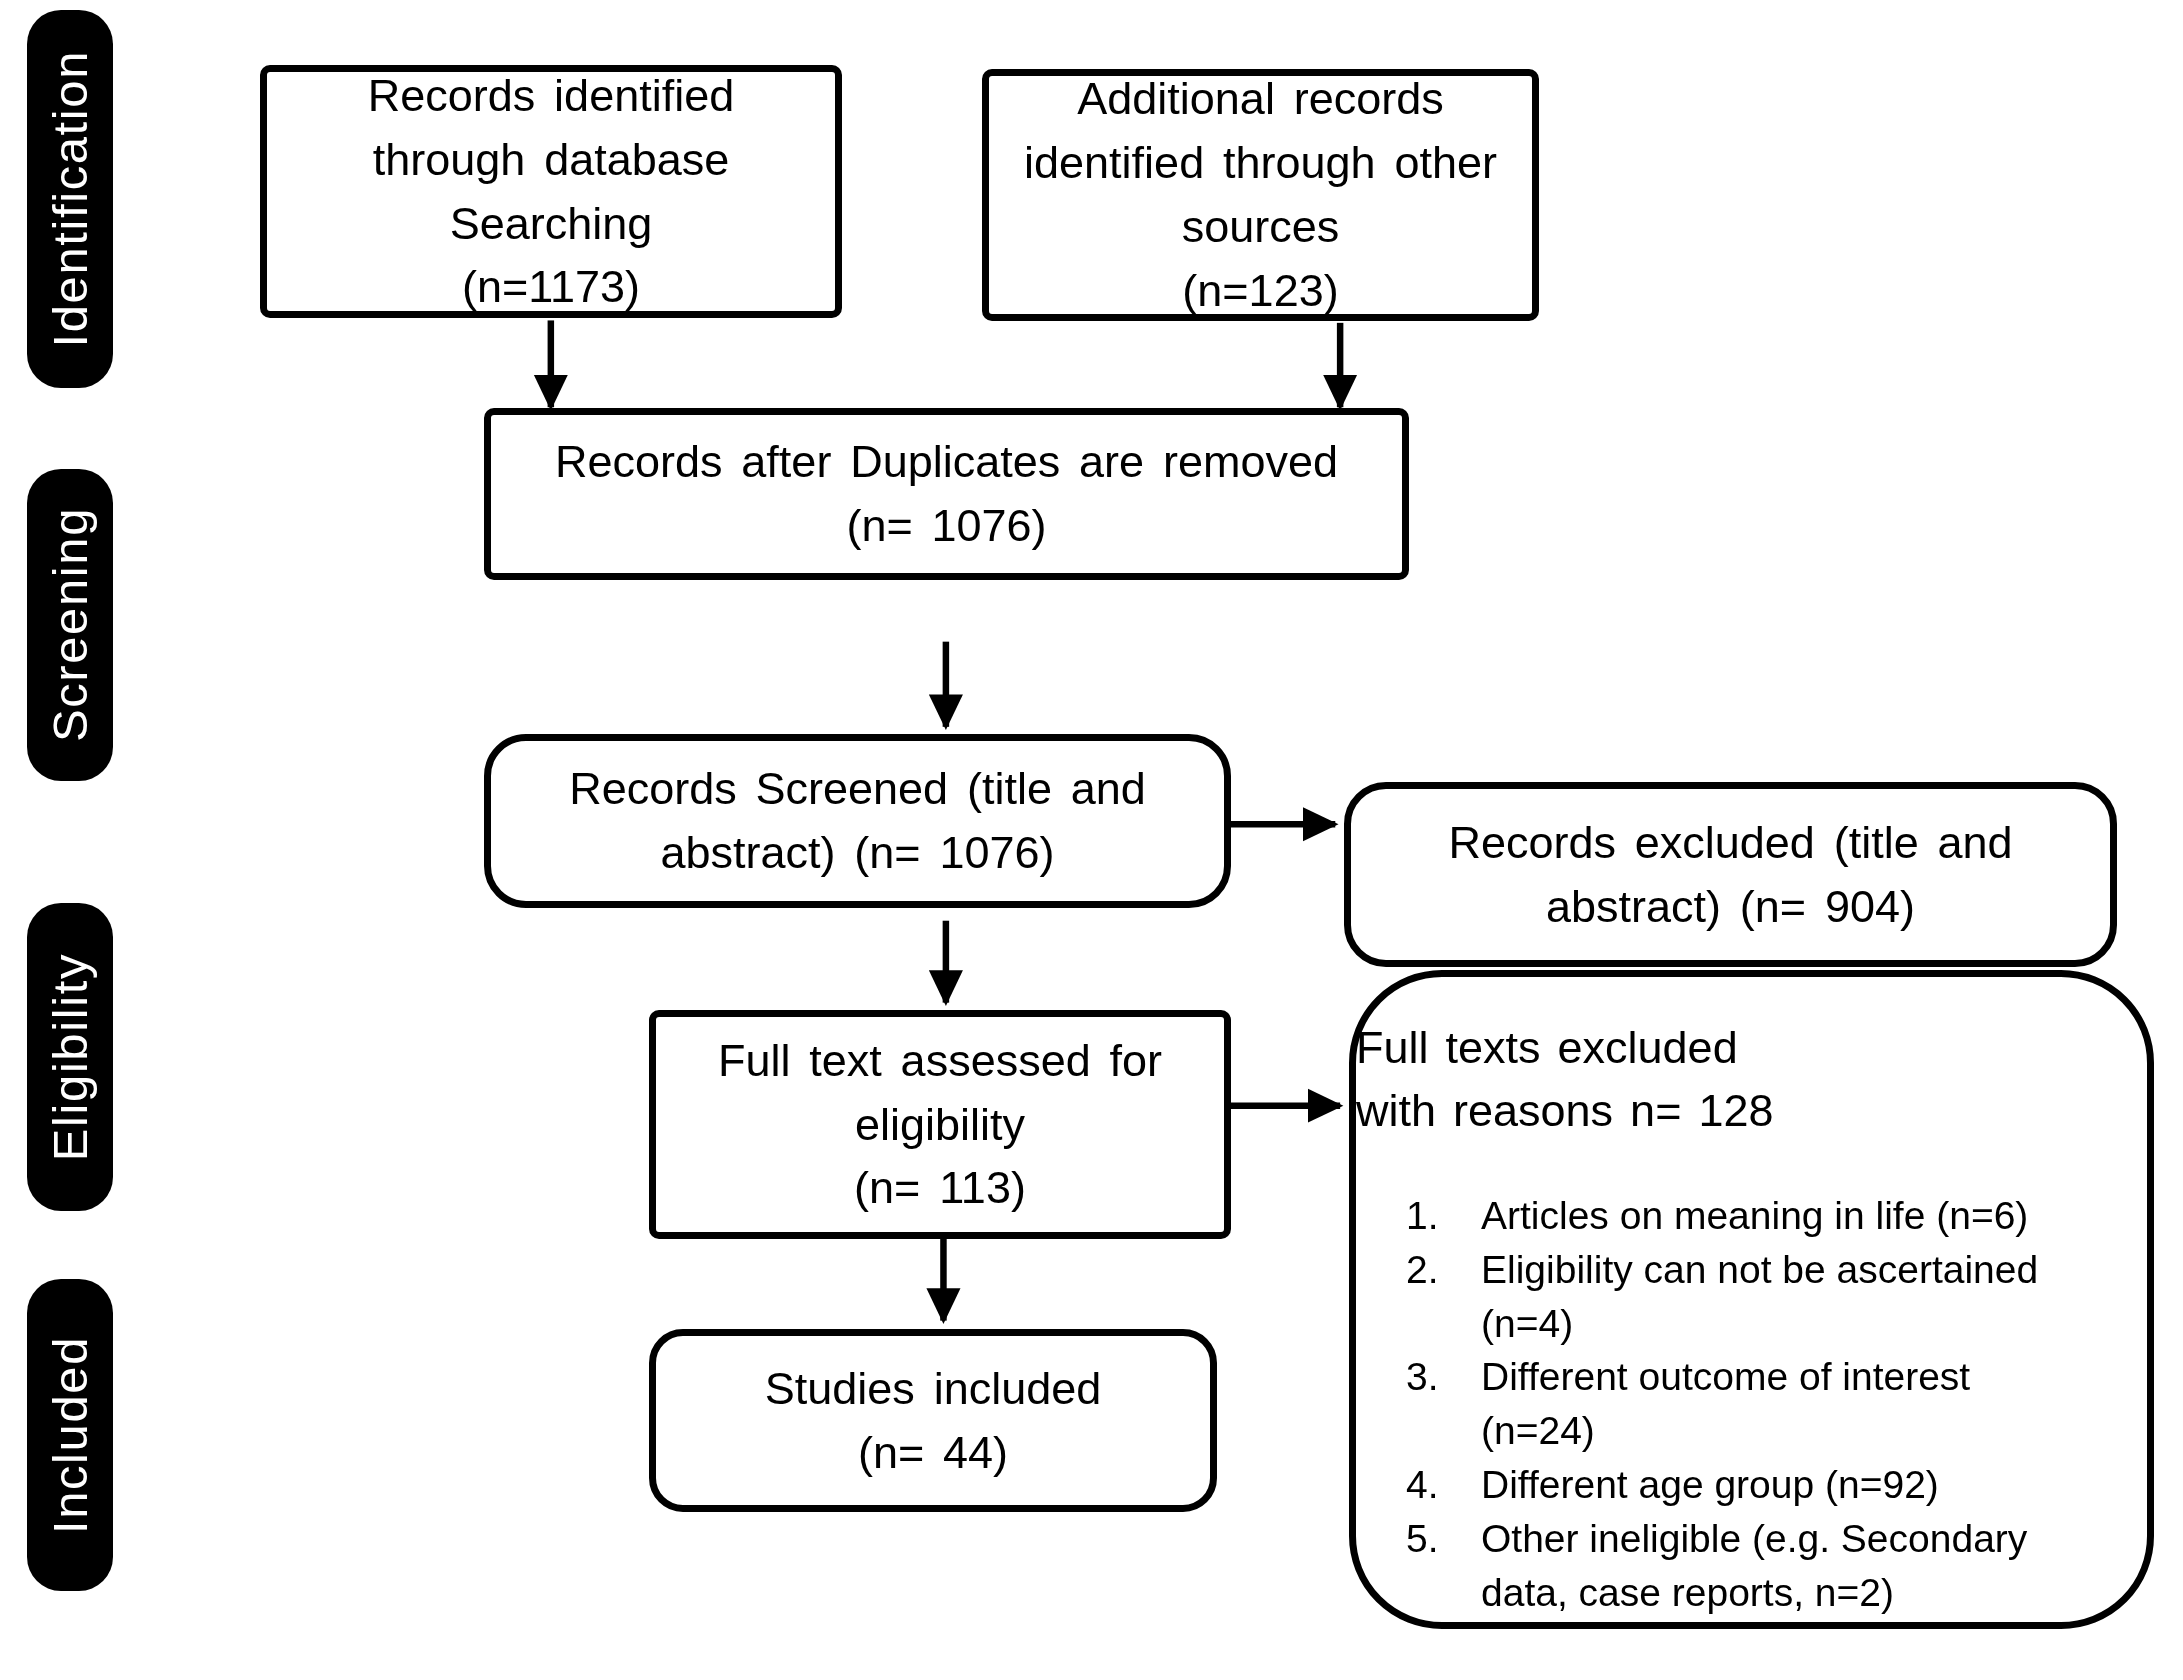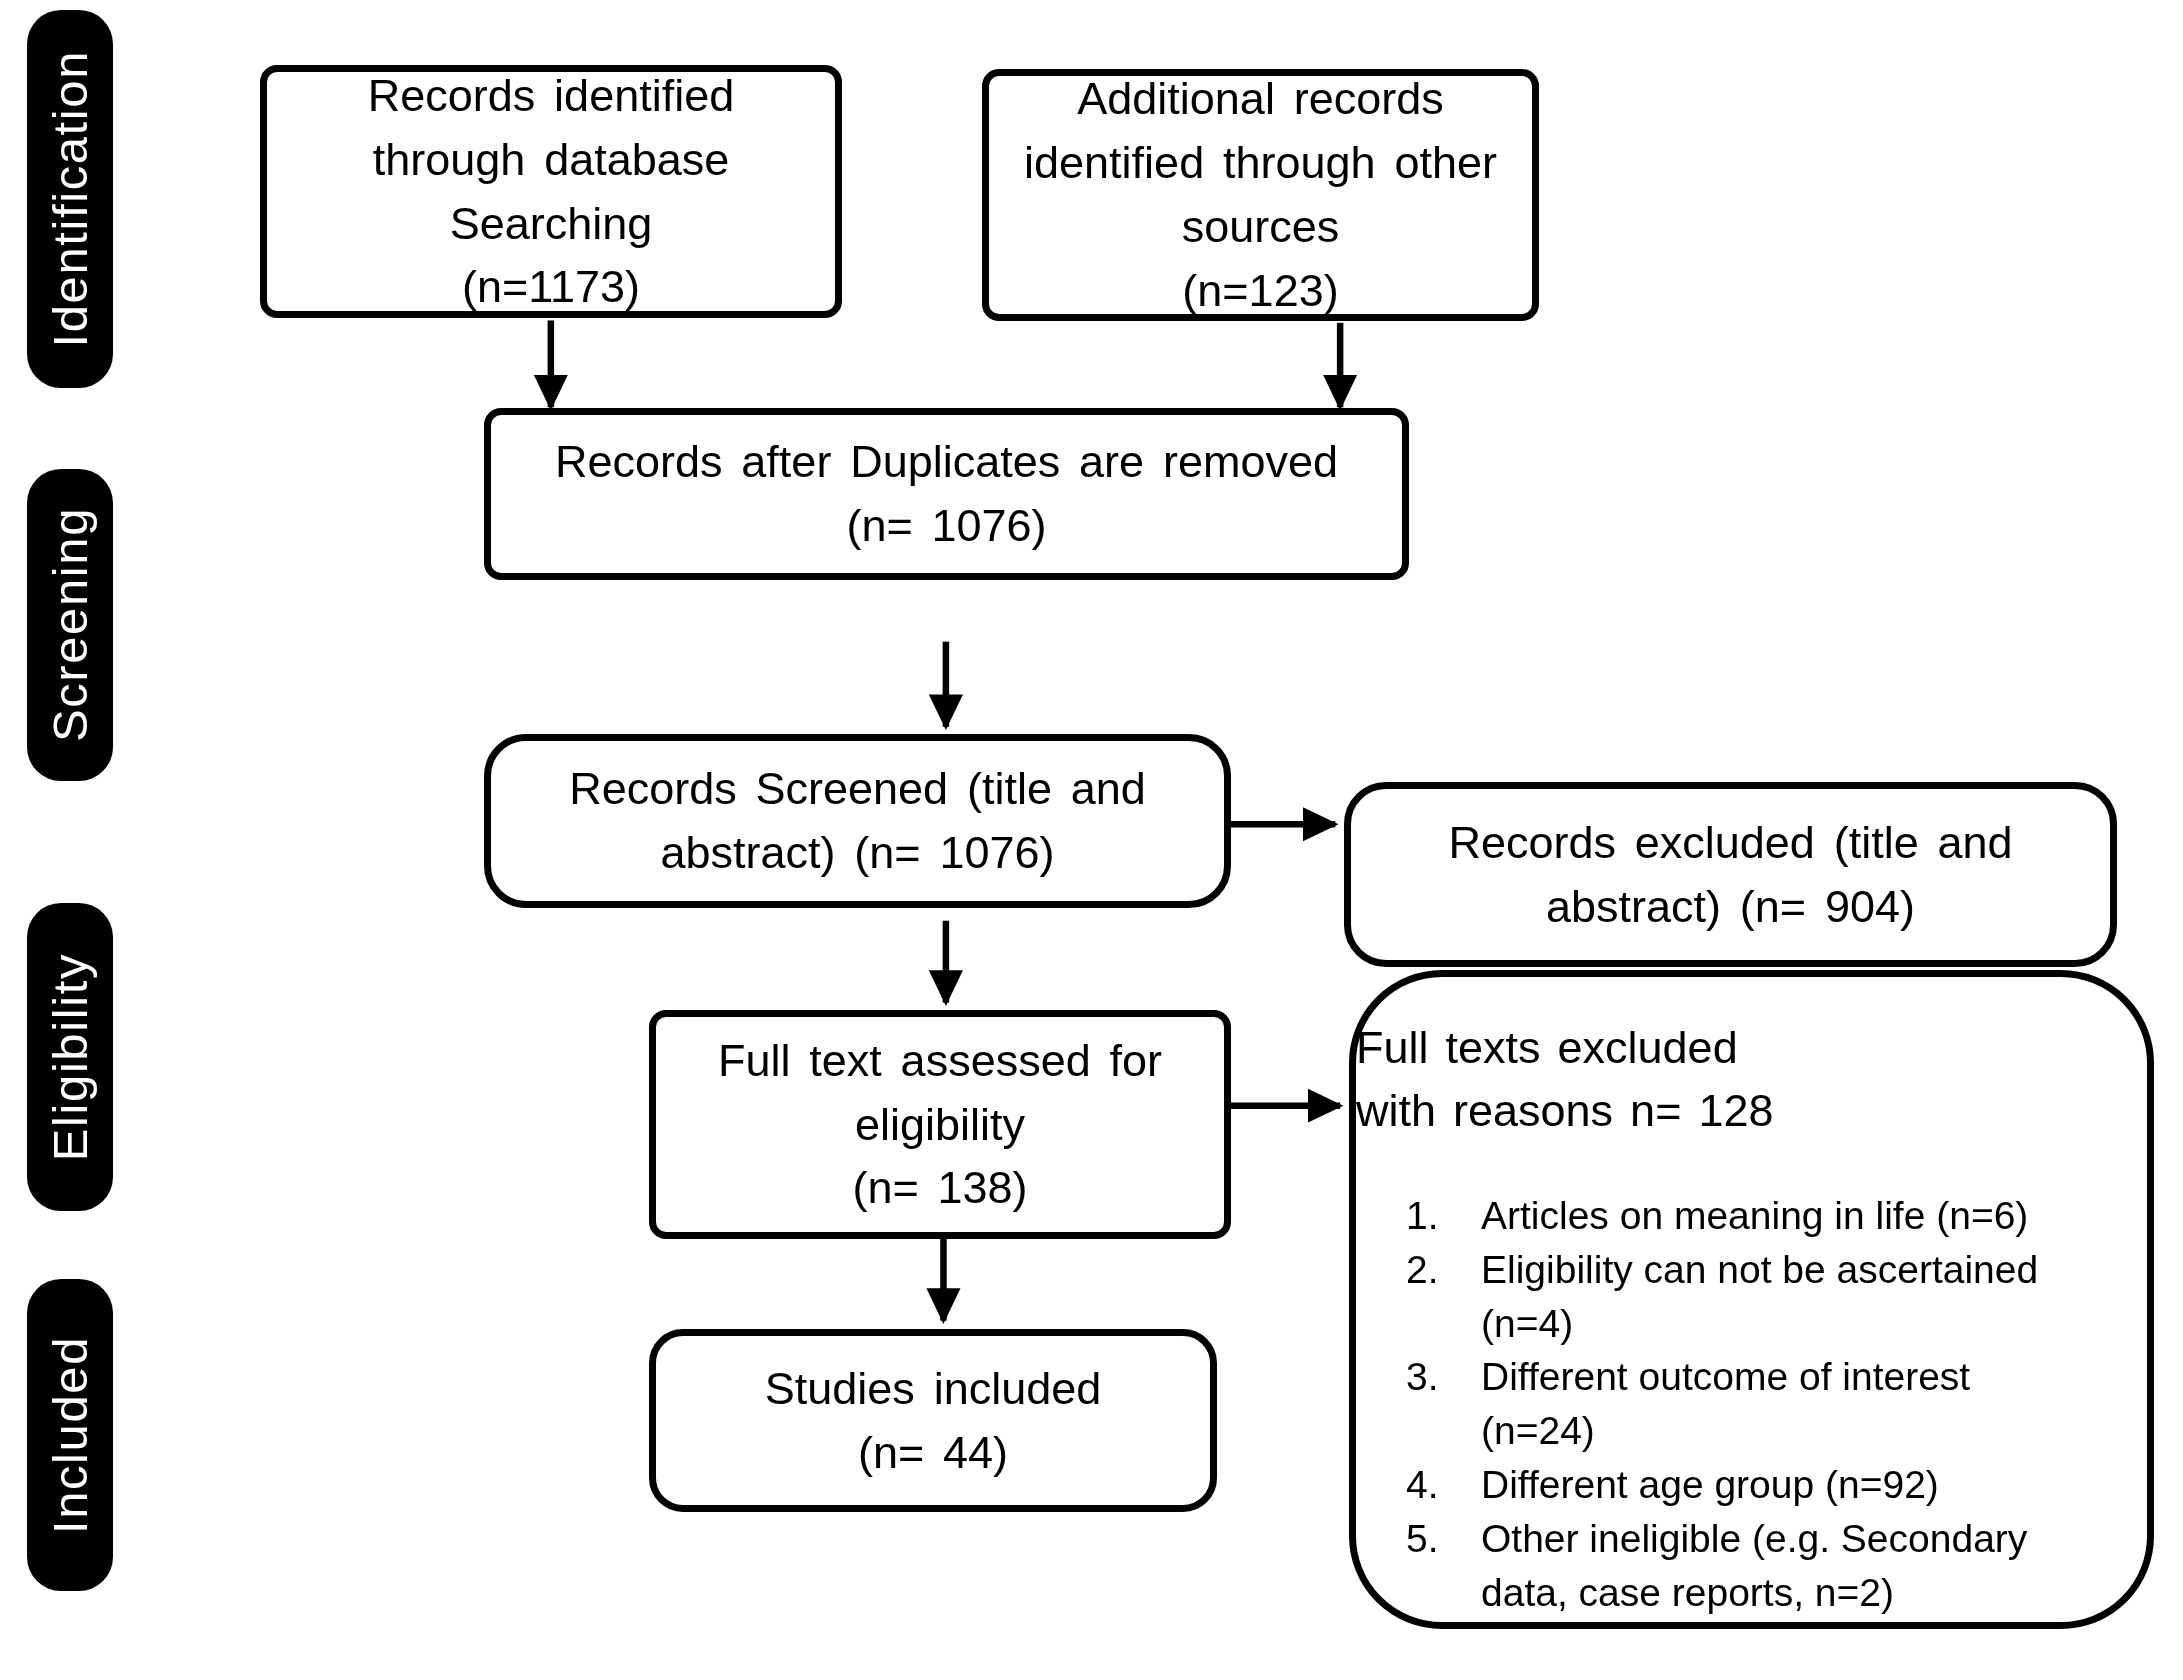--- a/index.html
+++ b/index.html
@@ -30,21 +30,21 @@
     font-size: 49px;
     letter-spacing: 1.6px;
     white-space: nowrap;
   }
 
   
   .box {
     position: absolute;
     background: #ffffff;
     border: 7.3px solid #000000;
-    border-radius: 17px;
+    border-radius: 10px;
     display: flex;
     align-items: center;
     justify-content: center;
     text-align: center;
   }
   .box .box-text {
     white-space: pre-line;
     font-size: 45px;
     line-height: 1.42;
     color: #000000;
@@ -135,21 +135,21 @@
   </div>
 
   <div class="box" style="left:1344px; top:738px; width:773px; height:185px; border-radius:42px;margin-top:44px;">
     <span class="box-text">Records excluded (title and
 abstract)  (n= 904)</span>
   </div>
 
   <div class="box" style="left:649px; top:1010px; width:582px; height:229px;">
     <span class="box-text">Full text assessed for
 eligibility
-(n= 138)</span>
+(n= 113)</span>
   </div>
 
   <div class="box reasons-box" style="left:1349px; top:970px; width:805px; height:659px;">
     <div class="reasons-title">Full texts excluded
 with reasons n= 128</div>
     <ol class="reasons-list">
       <li>
         <span class="reason-number">1.</span>
         <span class="reason-text">Articles on meaning in life (n=6)</span>
       </li>

